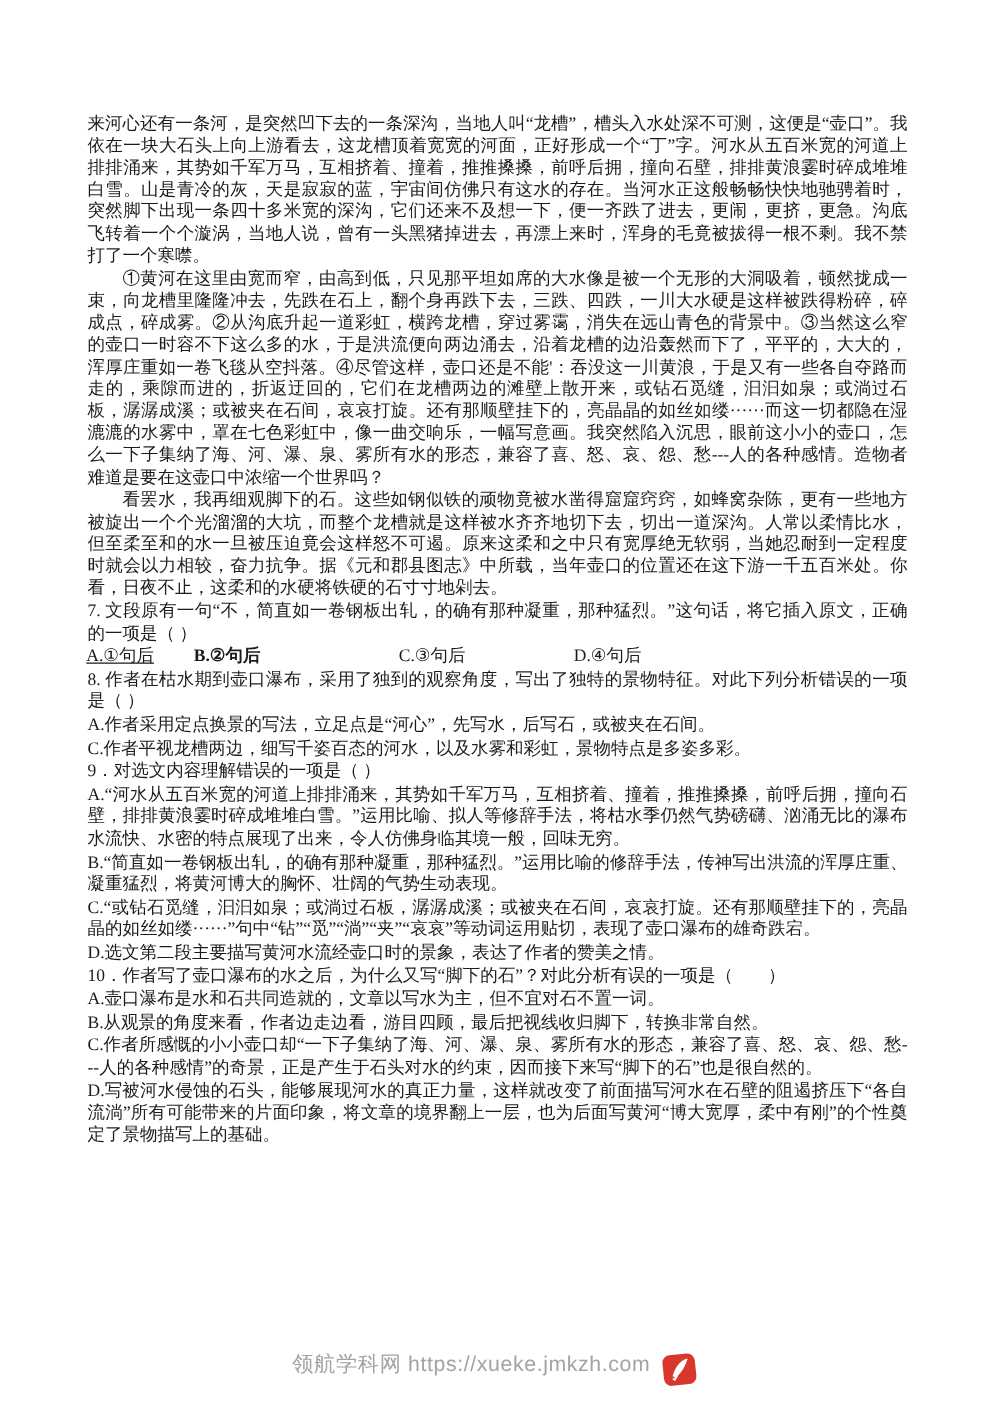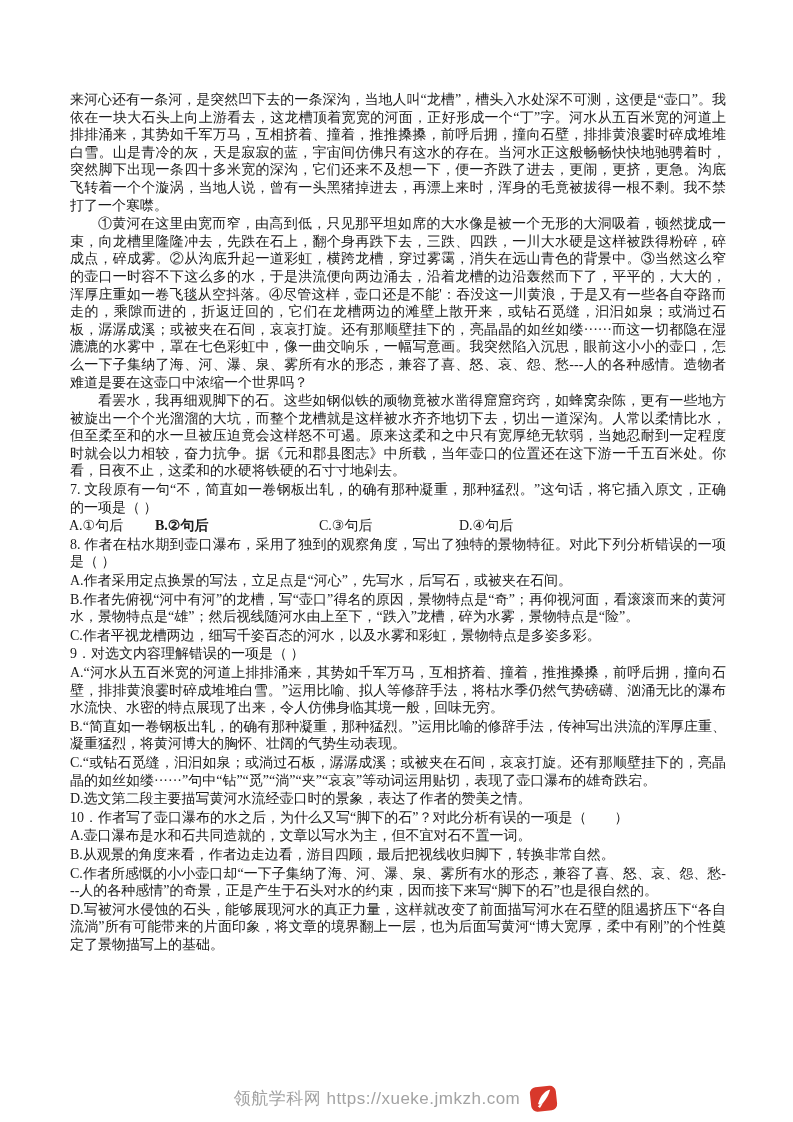--- a/index.html
+++ b/index.html
@@ -23,30 +23,29 @@
     top: 90px;
     width: 658px;
     font-size: 14px;
     line-height: 17.6px;
     text-align: justify;
   }
   .content p { margin: 1px; }
   .indent { text-indent: 2em; }
   .inline-options { display: flex; }
   .inline-options span { display: inline-block; white-space: nowrap; }
-  .w1 { width: 86px; }
+  .w1 { width: 86px; text-decoration: underline; }
   .w2 { width: 164px; font-weight: bold; }
   .w3 { width: 140px; }
   .footer {
     position: absolute;
     left: 0; right: 0; bottom: 6px;
     height: 36px;
     display: flex;
     justify-content: center;
-    align-items: center;
     gap: 8px;
     font-family: "Liberation Sans", "DejaVu Sans", sans-serif;
     font-size: 17px;
     color: #a3a3a3;
     letter-spacing: 0.5px;
   }
   .logo { width: 31px; height: 31px; flex: 0 0 auto; }
 </style>
 </head>
 <body>
@@ -61,21 +60,20 @@
     <p>7. 文段原有一句“不，简直如一卷钢板出轧，的确有那种凝重，那种猛烈。”这句话，将它插入原文，正确的一项是（ ）</p>
     <div class="inline-options">
       <span class="w1">A.①句后</span>
       <span class="w2">B.②句后</span>
       <span class="w3">C.③句后</span>
       <span>D.④句后</span>
     </div>
 
     <p>8. 作者在枯水期到壶口瀑布，采用了独到的观察角度，写出了独特的景物特征。对此下列分析错误的一项是（ ）</p>
     <p>A.作者采用定点换景的写法，立足点是“河心”，先写水，后写石，或被夹在石间。</p>
-    <p>B.作者先俯视“河中有河”的龙槽，写“壶口”得名的原因，景物特点是“奇”；再仰视河面，看滚滚而来的黄河水，景物特点是“雄”；然后视线随河水由上至下，“跌入”龙槽，碎为水雾，景物特点是“险”。</p>
     <p>C.作者平视龙槽两边，细写千姿百态的河水，以及水雾和彩虹，景物特点是多姿多彩。</p>
 
     <p>9．对选文内容理解错误的一项是（ ）</p>
     <p>A.“河水从五百米宽的河道上排排涌来，其势如千军万马，互相挤着、撞着，推推搡搡，前呼后拥，撞向石壁，排排黄浪霎时碎成堆堆白雪。”运用比喻、拟人等修辞手法，将枯水季仍然气势磅礴、汹涌无比的瀑布水流快、水密的特点展现了出来，令人仿佛身临其境一般，回味无穷。</p>
     <p>B.“简直如一卷钢板出轧，的确有那种凝重，那种猛烈。”运用比喻的修辞手法，传神写出洪流的浑厚庄重、凝重猛烈，将黄河博大的胸怀、壮阔的气势生动表现。</p>
     <p>C.“或钻石觅缝，汩汩如泉；或淌过石板，潺潺成溪；或被夹在石间，哀哀打旋。还有那顺壁挂下的，亮晶晶的如丝如缕······”句中“钻”“觅”“淌”“夹”“哀哀”等动词运用贴切，表现了壶口瀑布的雄奇跌宕。</p>
     <p>D.选文第二段主要描写黄河水流经壶口时的景象，表达了作者的赞美之情。</p>
 
     <p>10．作者写了壶口瀑布的水之后，为什么又写“脚下的石”？对此分析有误的一项是（　　）</p>
     <p>A.壶口瀑布是水和石共同造就的，文章以写水为主，但不宜对石不置一词。</p>

